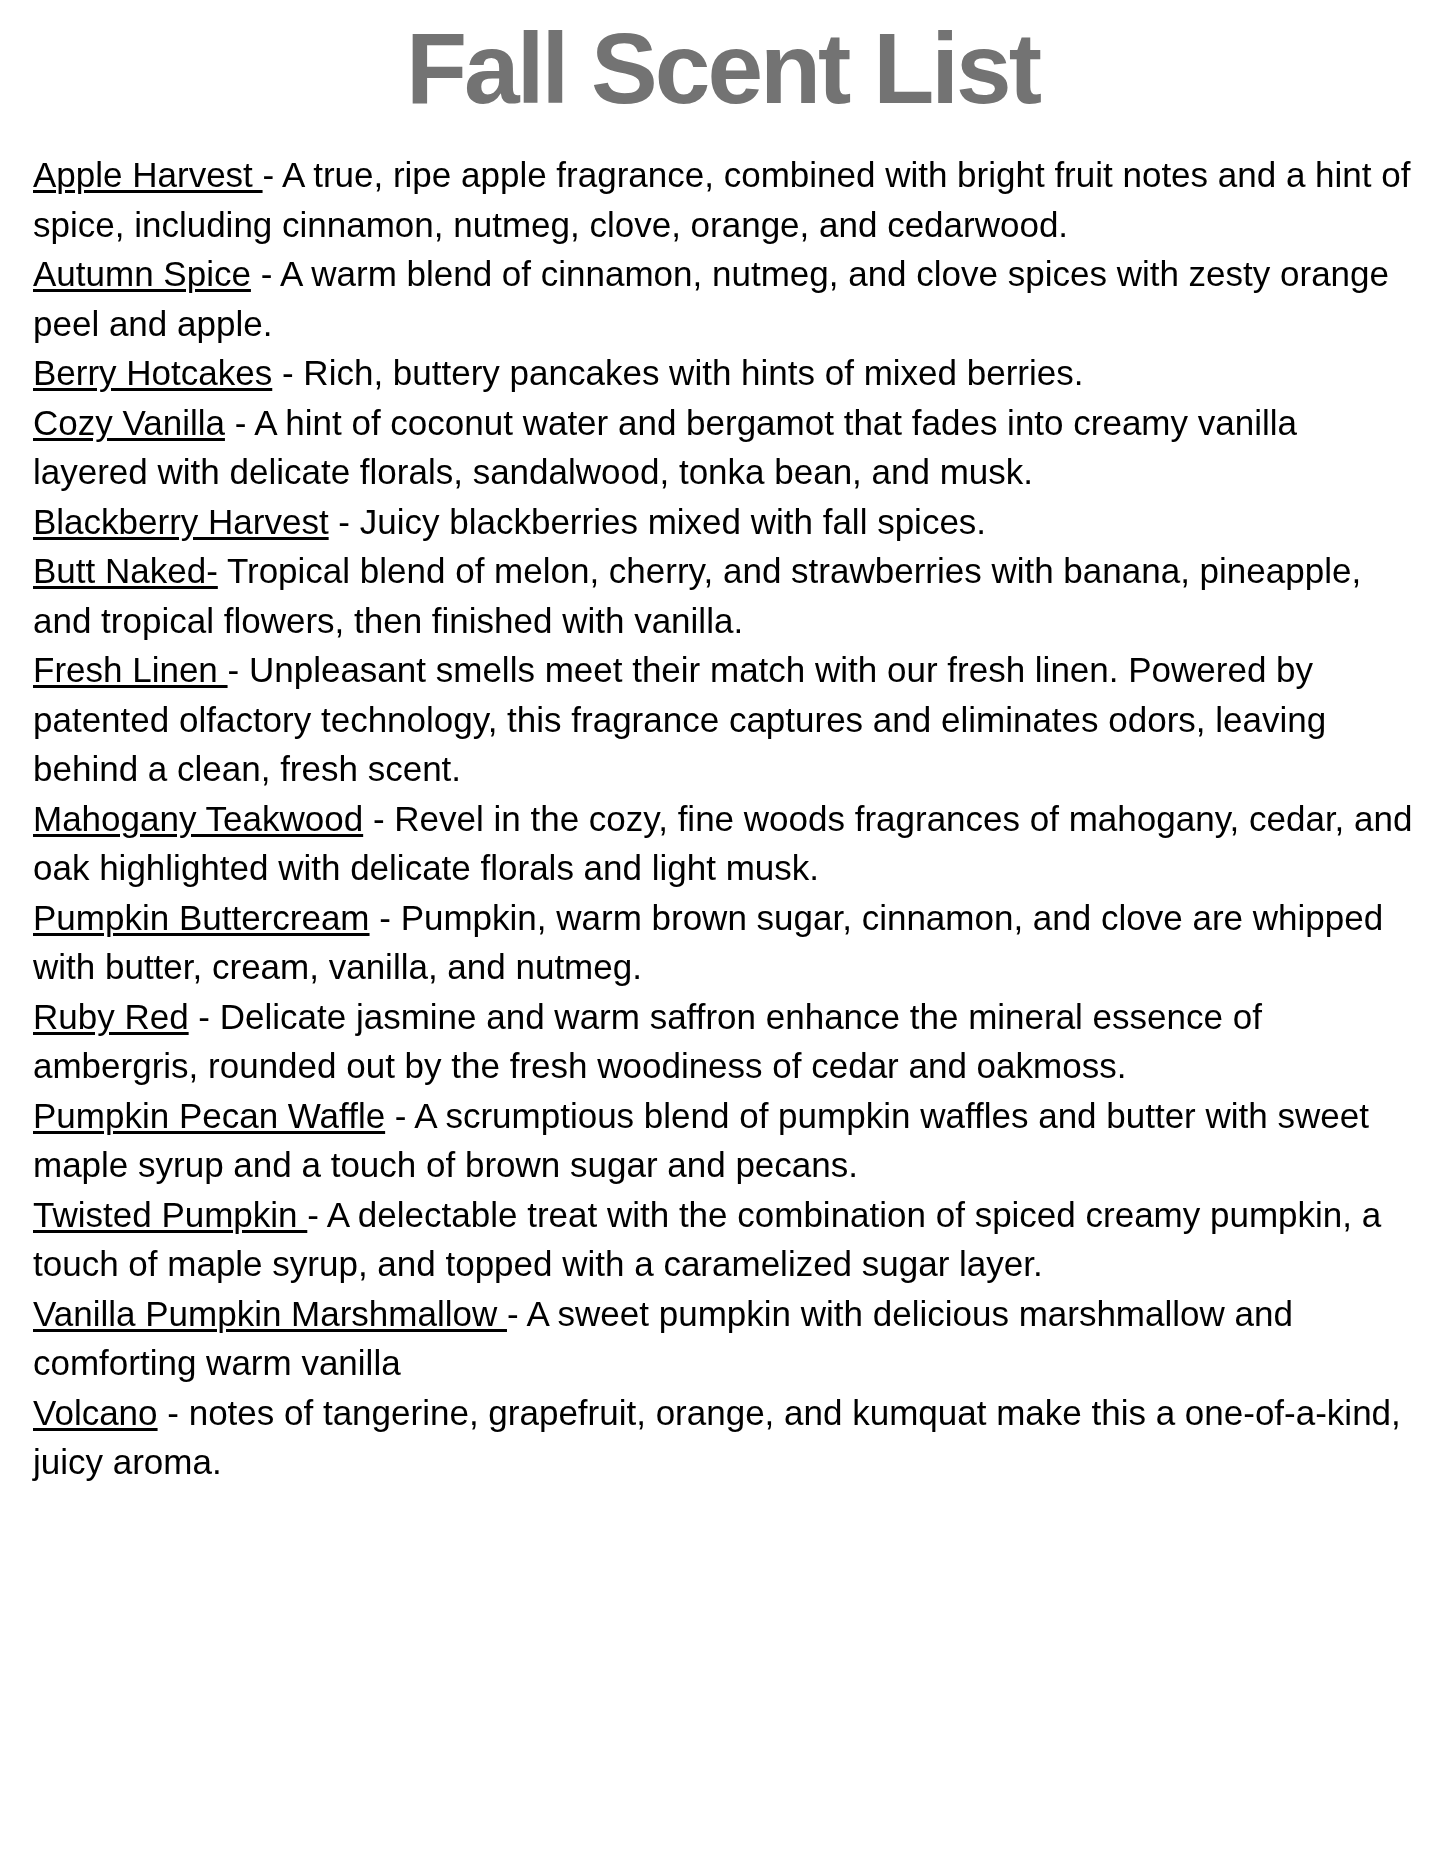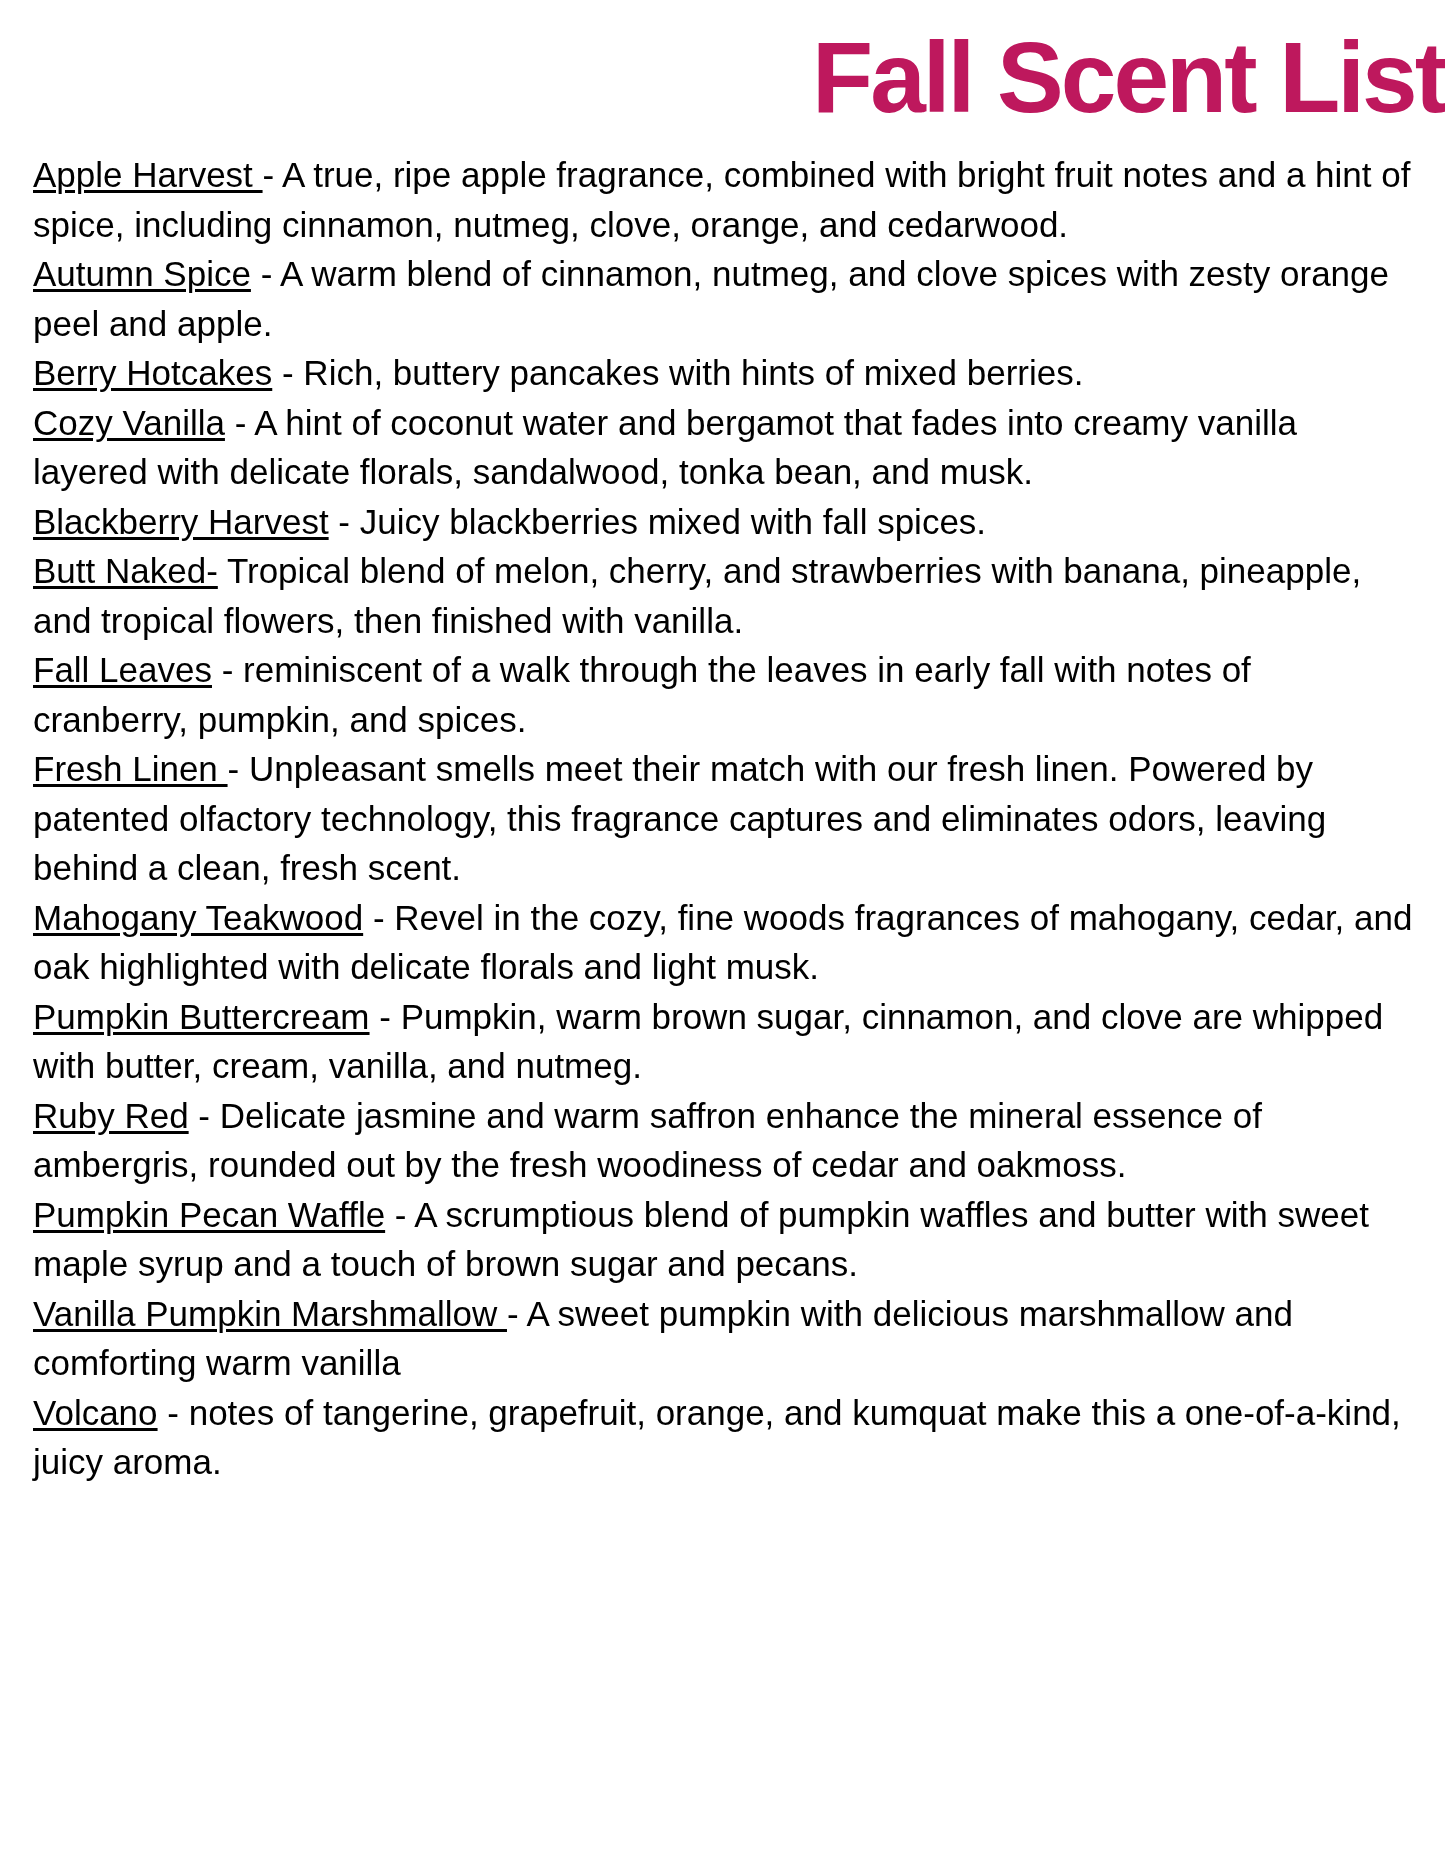--- a/index.html
+++ b/index.html
@@ -14,27 +14,27 @@
     font-family: "Liberation Sans", sans-serif;
     position: relative;
     overflow: hidden;
   }
   .page {
     position: absolute;
     inset: 0;
     background: #ffffff;
   }
   .title {
-    margin: 23px 0 0 0;
-    text-align: right;
+    margin: 14px 0 0 0;
+    text-align: center;
     font-size: 100px;
     line-height: 1.08;
     font-weight: 800;
     letter-spacing: -3px;
-    color: #be185d;
+    color: #737373;
   }
   .content {
     position: absolute;
     left: 33px;
     top: 150px;
     width: 1382px;
     font-size: 35px;
     line-height: 49.5px;
     font-weight: 400;
     color: #000000;
@@ -64,31 +64,31 @@
 
     <p class="scent"><span class="scent-name">Berry Hotcakes</span><span class="scent-sep"> - </span><span class="scent-desc">Rich, buttery pancakes with hints of mixed berries.</span></p>
 
     <p class="scent"><span class="scent-name">Cozy Vanilla</span><span class="scent-sep"> - </span><span class="scent-desc">A hint of coconut water and bergamot that fades into creamy vanilla layered with delicate florals, sandalwood, tonka bean, and musk.</span></p>
 
 
     <p class="scent"><span class="scent-name">Blackberry Harvest</span><span class="scent-sep"> - </span><span class="scent-desc">Juicy blackberries mixed with fall spices.</span></p>
 
     <p class="scent"><span class="scent-name">Butt Naked-</span><span class="scent-sep"> </span><span class="scent-desc">Tropical blend of melon, cherry, and strawberries with banana, pineapple, and tropical flowers, then finished with vanilla.</span></p>
 
-    <p class="scent"><span class="scent-name">Fall Leaves</span><span class="scent-sep"> - </span><span class="scent-desc">reminiscent of a walk through the leaves in early fall with notes of cranberry, pumpkin, and spices.</span></p>
 
     <p class="scent"><span class="scent-name">Fresh Linen </span><span class="scent-sep">- </span><span class="scent-desc">Unpleasant smells meet their match with our fresh linen. Powered by patented olfactory technology, this fragrance captures and eliminates odors, leaving behind a clean, fresh scent.</span></p>
 
     <p class="scent"><span class="scent-name">Mahogany Teakwood</span><span class="scent-sep"> - </span><span class="scent-desc">Revel in the cozy, fine woods fragrances of mahogany, cedar, and oak highlighted with delicate florals and light musk.</span></p>
 
     <p class="scent"><span class="scent-name">Pumpkin Buttercream</span><span class="scent-sep"> - </span><span class="scent-desc">Pumpkin, warm brown sugar, cinnamon, and clove are whipped with butter, cream, vanilla, and nutmeg.</span></p>
 
     <p class="scent"><span class="scent-name">Ruby Red</span><span class="scent-sep"> - </span><span class="scent-desc">Delicate jasmine and warm saffron enhance the mineral essence of ambergris, rounded out by the fresh woodiness of cedar and oakmoss.</span></p>
 
     <p class="scent"><span class="scent-name">Pumpkin Pecan Waffle</span><span class="scent-sep"> - </span><span class="scent-desc">A scrumptious blend of pumpkin waffles and butter with sweet maple syrup and a touch of brown sugar and pecans.</span></p>
 
+    <p class="scent"><span class="scent-name">Twisted Pumpkin </span><span class="scent-sep">- </span><span class="scent-desc">A delectable treat with the combination of spiced creamy pumpkin, a touch of maple syrup, and topped with a caramelized sugar layer.</span></p>
 
     <p class="scent"><span class="scent-name">Vanilla Pumpkin Marshmallow </span><span class="scent-sep">- </span><span class="scent-desc">A sweet pumpkin with delicious marshmallow and comforting warm vanilla</span></p>
 
     <p class="scent"><span class="scent-name">Volcano</span><span class="scent-sep"> - </span><span class="scent-desc">notes of tangerine, grapefruit, orange, and kumquat make this a one-of-a-kind, juicy aroma.</span></p>
 
   </div>
 </div>
 
 </body></html>

